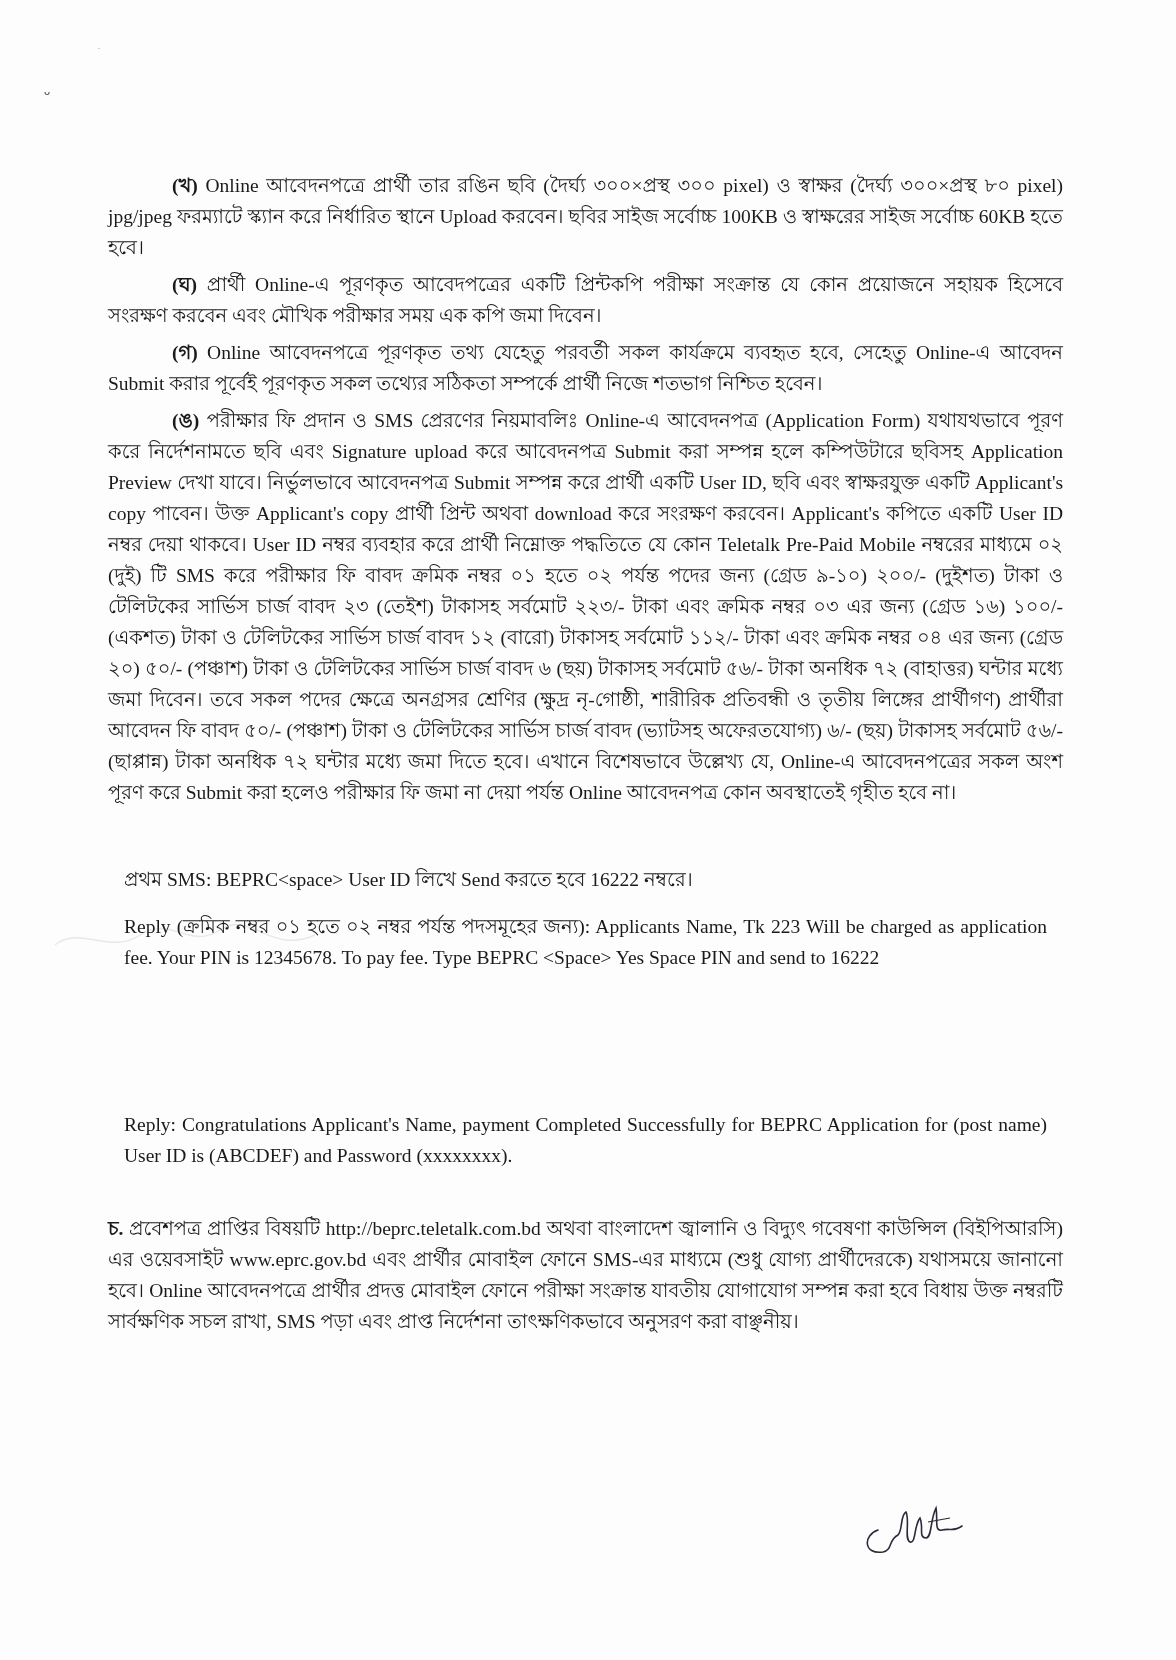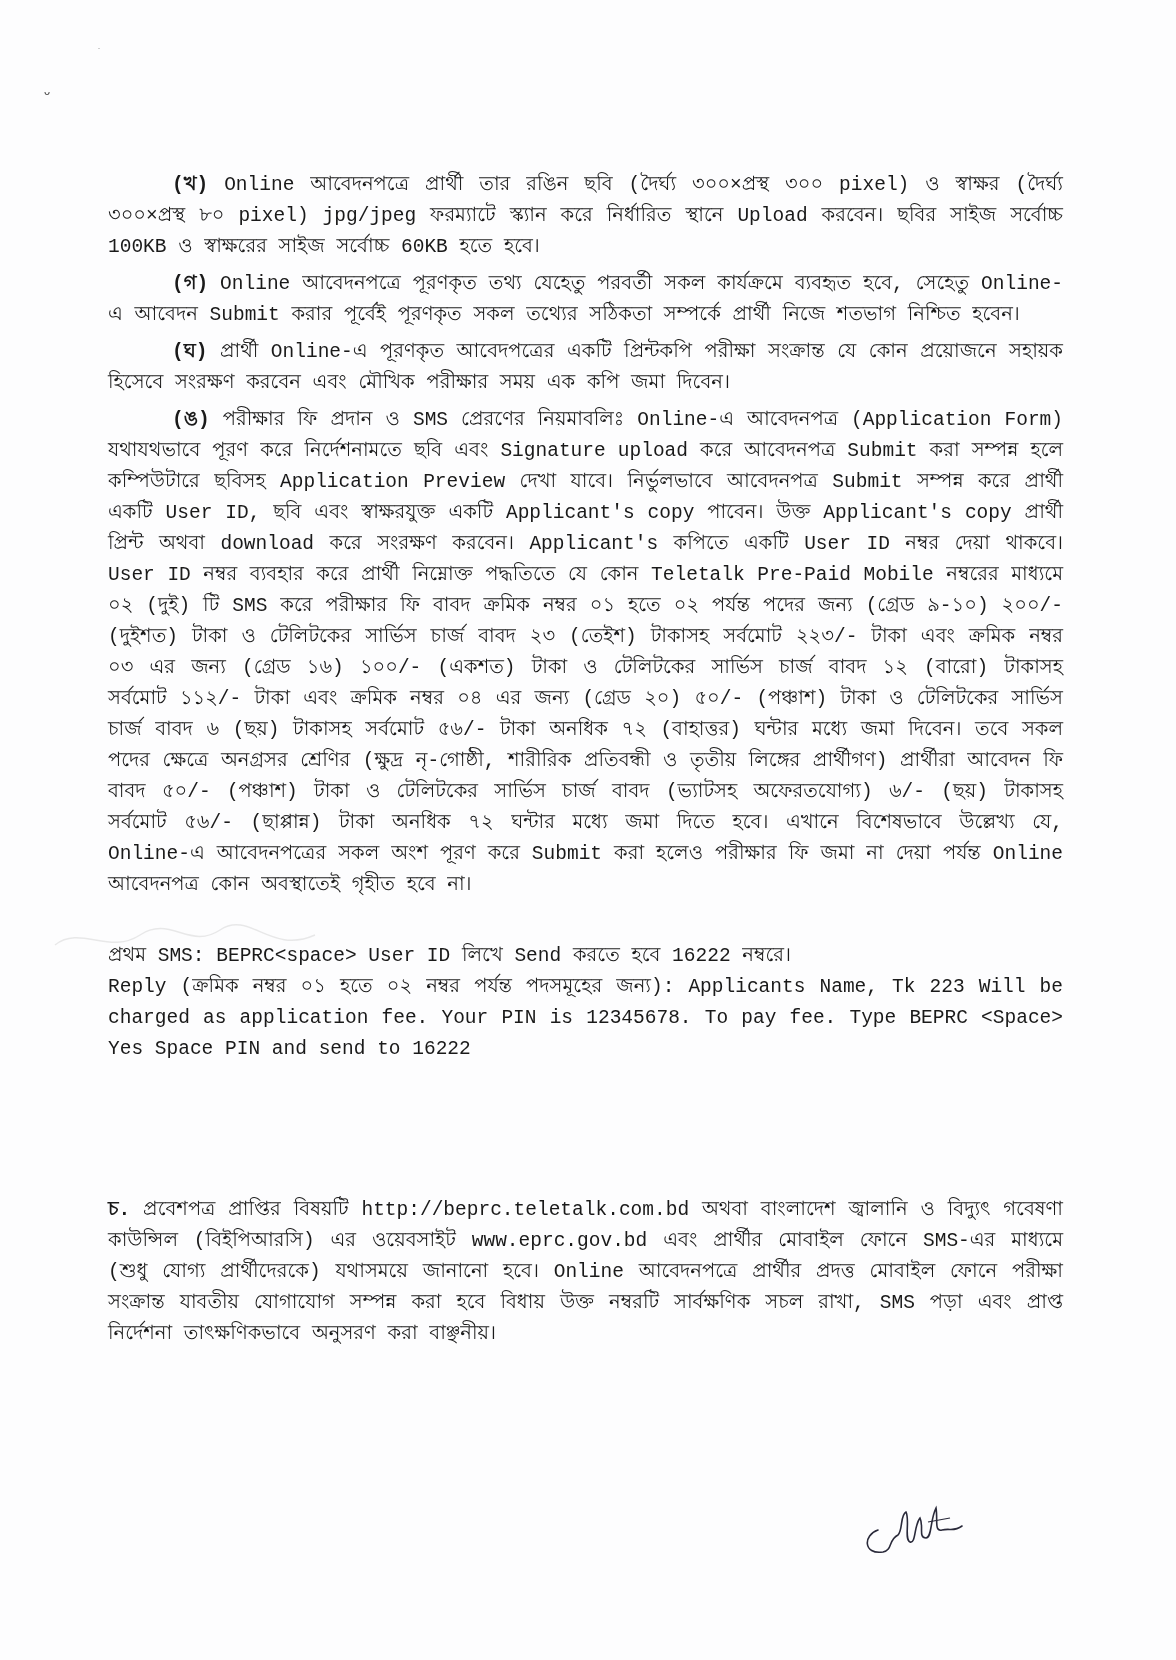--- a/index.html
+++ b/index.html
@@ -15,40 +15,39 @@
       font-family: "Liberation Serif", "DejaVu Serif", serif;
       color: #1a1a1a;
     }
     .page {
       position: absolute;
       left: 108px;
       top: 170px;
       width: 955px;
       font-size: 19.5px;
       line-height: 31px;
-      font-family: Liberation Mono, monospace;
     }
     .para {
       margin: 0 0 6px 0;
       text-align: justify;
     }
     .para.indent {
       text-indent: 64px;
     }
     .label {
       font-weight: bold;
     }
     .gap-lg {
       height: 34px;
     }
     .gap-md {
       height: 26px;
     }
     .sms-line {
-      margin: 0;
+      margin: 16px;
       text-align: justify;
     }
     .scan-mark {
       position: absolute;
       color: #444;
       font-size: 10px;
       font-family: "DejaVu Sans", sans-serif;
     }
     .signature {
       position: absolute;
@@ -72,25 +71,25 @@
 <span class="scan-mark" style="left:99px; top:48px;">ׄ</span>
 <span class="scan-mark" style="left:44px; top:86px;">ᴗ</span>
 
 <div class="page">
 
   <p class="para indent">
     <span class="label">(খ)</span><span> Online আবেদনপত্রে প্রার্থী তার রঙিন ছবি (দৈর্ঘ্য ৩০০×প্রস্থ ৩০০ pixel) ও স্বাক্ষর (দৈর্ঘ্য ৩০০×প্রস্থ ৮০ pixel) jpg/jpeg ফরম্যাটে স্ক্যান করে নির্ধারিত স্থানে Upload করবেন। ছবির সাইজ সর্বোচ্চ 100KB ও স্বাক্ষরের সাইজ সর্বোচ্চ 60KB হতে হবে।</span>
   </p>
 
   <p class="para indent">
-    <span class="label">(গ)</span><span> Online আবেদনপত্রে পূরণকৃত তথ্য যেহেতু পরবর্তী সকল কার্যক্রমে ব্যবহৃত হবে, সেহেতু Online-এ আবেদন Submit করার পূর্বেই পূরণকৃত সকল তথ্যের সঠিকতা সম্পর্কে প্রার্থী নিজে শতভাগ নিশ্চিত হবেন।</span>
+    <span class="label">(ঘ)</span><span> প্রার্থী Online-এ পূরণকৃত আবেদপত্রের একটি প্রিন্টকপি পরীক্ষা সংক্রান্ত যে কোন প্রয়োজনে সহায়ক হিসেবে সংরক্ষণ করবেন এবং মৌখিক পরীক্ষার সময় এক কপি জমা দিবেন।</span>
   </p>
 
   <p class="para indent">
-    <span class="label">(ঘ)</span><span> প্রার্থী Online-এ পূরণকৃত আবেদপত্রের একটি প্রিন্টকপি পরীক্ষা সংক্রান্ত যে কোন প্রয়োজনে সহায়ক হিসেবে সংরক্ষণ করবেন এবং মৌখিক পরীক্ষার সময় এক কপি জমা দিবেন।</span>
+    <span class="label">(গ)</span><span> Online আবেদনপত্রে পূরণকৃত তথ্য যেহেতু পরবর্তী সকল কার্যক্রমে ব্যবহৃত হবে, সেহেতু Online-এ আবেদন Submit করার পূর্বেই পূরণকৃত সকল তথ্যের সঠিকতা সম্পর্কে প্রার্থী নিজে শতভাগ নিশ্চিত হবেন।</span>
   </p>
 
   <p class="para indent">
     <span class="label">(ঙ)</span><span> পরীক্ষার ফি প্রদান ও SMS প্রেরণের নিয়মাবলিঃ Online-এ আবেদনপত্র (Application Form) যথাযথভাবে পূরণ করে নির্দেশনামতে ছবি এবং Signature upload করে আবেদনপত্র Submit করা সম্পন্ন হলে কম্পিউটারে ছবিসহ Application Preview দেখা যাবে। নির্ভুলভাবে আবেদনপত্র Submit সম্পন্ন করে প্রার্থী একটি User ID, ছবি এবং স্বাক্ষরযুক্ত একটি Applicant's copy পাবেন। উক্ত Applicant's copy প্রার্থী প্রিন্ট অথবা download করে সংরক্ষণ করবেন। Applicant's কপিতে একটি User ID নম্বর দেয়া থাকবে। User ID নম্বর ব্যবহার করে প্রার্থী নিম্নোক্ত পদ্ধতিতে যে কোন Teletalk Pre-Paid Mobile নম্বরের মাধ্যমে ০২ (দুই) টি SMS করে পরীক্ষার ফি বাবদ ক্রমিক নম্বর ০১ হতে ০২ পর্যন্ত পদের জন্য (গ্রেড ৯-১০) ২০০/- (দুইশত) টাকা ও টেলিটকের সার্ভিস চার্জ বাবদ ২৩ (তেইশ) টাকাসহ সর্বমোট ২২৩/- টাকা এবং ক্রমিক নম্বর ০৩ এর জন্য (গ্রেড ১৬) ১০০/- (একশত) টাকা ও টেলিটকের সার্ভিস চার্জ বাবদ ১২ (বারো) টাকাসহ সর্বমোট ১১২/- টাকা এবং ক্রমিক নম্বর ০৪ এর জন্য (গ্রেড ২০) ৫০/- (পঞ্চাশ) টাকা ও টেলিটকের সার্ভিস চার্জ বাবদ ৬ (ছয়) টাকাসহ সর্বমোট ৫৬/- টাকা অনধিক ৭২ (বাহাত্তর) ঘন্টার মধ্যে জমা দিবেন। তবে সকল পদের ক্ষেত্রে অনগ্রসর শ্রেণির (ক্ষুদ্র নৃ-গোষ্ঠী, শারীরিক প্রতিবন্ধী ও তৃতীয় লিঙ্গের প্রার্থীগণ) প্রার্থীরা আবেদন ফি বাবদ ৫০/- (পঞ্চাশ) টাকা ও টেলিটকের সার্ভিস চার্জ বাবদ (ভ্যাটসহ অফেরতযোগ্য) ৬/- (ছয়) টাকাসহ সর্বমোট ৫৬/- (ছাপ্পান্ন) টাকা অনধিক ৭২ ঘন্টার মধ্যে জমা দিতে হবে। এখানে বিশেষভাবে উল্লেখ্য  যে, Online-এ আবেদনপত্রের সকল অংশ পূরণ করে Submit করা হলেও পরীক্ষার ফি জমা না দেয়া পর্যন্ত  Online আবেদনপত্র কোন অবস্থাতেই গৃহীত হবে না।</span>
   </p>
 
   <div class="gap-lg"></div>
 
   <p class="sms-line">প্রথম SMS: BEPRC&lt;space&gt; User ID লিখে Send করতে হবে 16222 নম্বরে।</p>
   <p class="sms-line">Reply (ক্রমিক নম্বর ০১ হতে ০২ নম্বর পর্যন্ত পদসমূহের জন্য): Applicants Name, Tk 223 Will be charged as application fee. Your PIN is 12345678. To pay fee. Type BEPRC &lt;Space&gt; Yes Space PIN and send to 16222</p>
@@ -99,20 +98,21 @@
 
 
   <div class="gap-md"></div>
 
 
   <div class="gap-md"></div>
 
 
   <div class="gap-md"></div>
 
+  <p class="sms-line">Reply: Congratulations Applicant's Name, payment Completed Successfully for BEPRC Application for (post name) User ID is (ABCDEF) and Password (xxxxxxxx).</p>
 
   <div class="gap-md"></div>
 
   <p class="para">
     <span class="label">চ.</span><span> প্রবেশপত্র প্রাপ্তির বিষয়টি http://beprc.teletalk.com.bd অথবা বাংলাদেশ জ্বালানি ও বিদ্যুৎ গবেষণা কাউন্সিল (বিইপিআরসি) এর ওয়েবসাইট www.eprc.gov.bd এবং প্রার্থীর মোবাইল ফোনে SMS-এর মাধ্যমে (শুধু যোগ্য প্রার্থীদেরকে) যথাসময়ে জানানো হবে। Online আবেদনপত্রে প্রার্থীর প্রদত্ত মোবাইল ফোনে পরীক্ষা সংক্রান্ত যাবতীয় যোগাযোগ সম্পন্ন করা হবে বিধায় উক্ত নম্বরটি সার্বক্ষণিক সচল রাখা, SMS পড়া এবং প্রাপ্ত নির্দেশনা তাৎক্ষণিকভাবে অনুসরণ করা বাঞ্ছনীয়।</span>
   </p>
 </div>
 
 <svg class="ghost-sig" viewBox="0 0 270 40">
   <path d="M5 25 C 30 5, 60 35, 90 15 S 140 30, 170 10 S 220 35, 265 15" fill="none" stroke="#555" stroke-width="1.5"></path>

